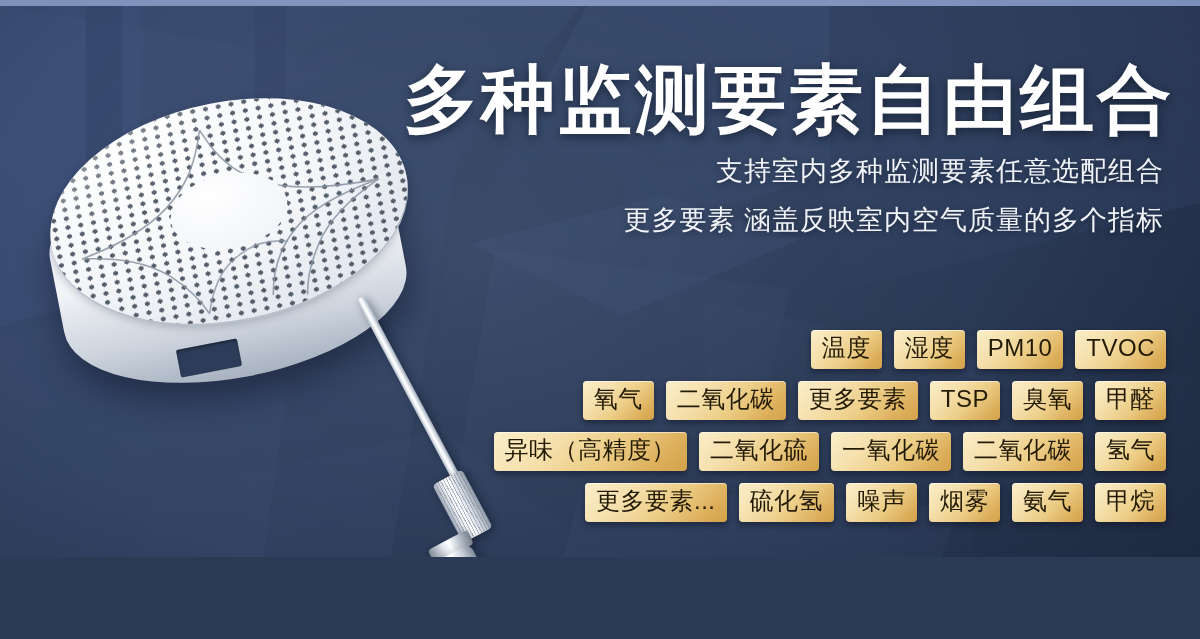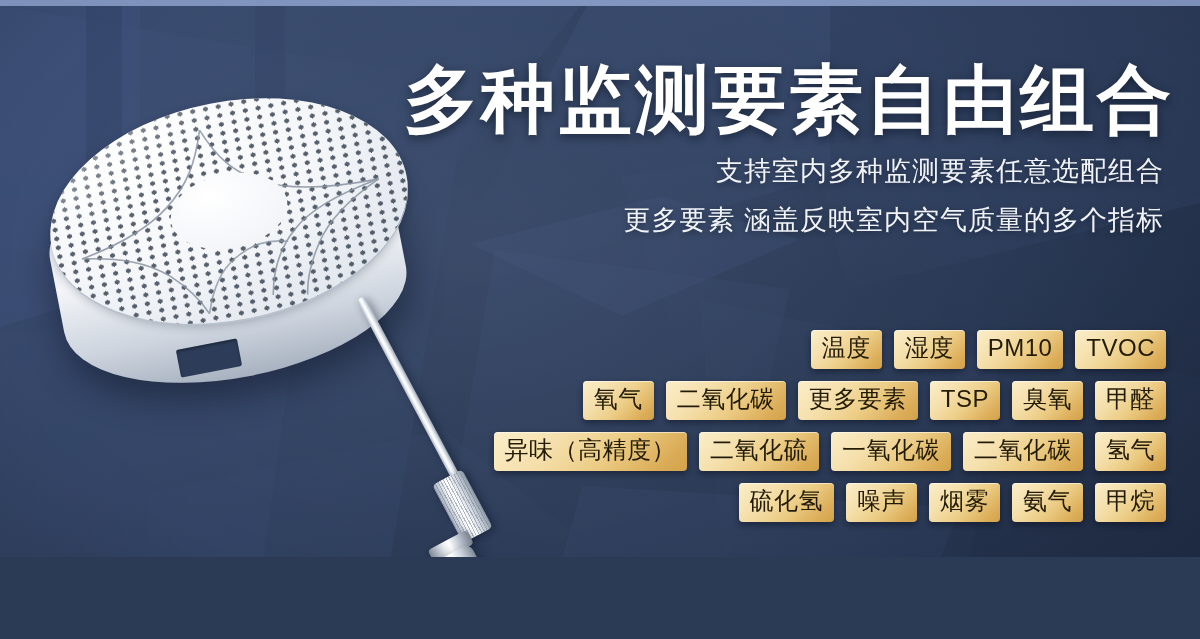--- a/index.html
+++ b/index.html
@@ -289,20 +289,21 @@
 
     <div class="tag-row">
       <span class="tag">异味（高精度）</span>
       <span class="tag">二氧化硫</span>
       <span class="tag">一氧化碳</span>
       <span class="tag">二氧化碳</span>
       <span class="tag">氢气</span>
     </div>
 
     <div class="tag-row">
+      <span class="tag">更多要素...</span>
       <span class="tag">硫化氢</span>
       <span class="tag">噪声</span>
       <span class="tag">烟雾</span>
       <span class="tag">氨气</span>
       <span class="tag">甲烷</span>
     </div>
 
   </div>
 </div>
 

